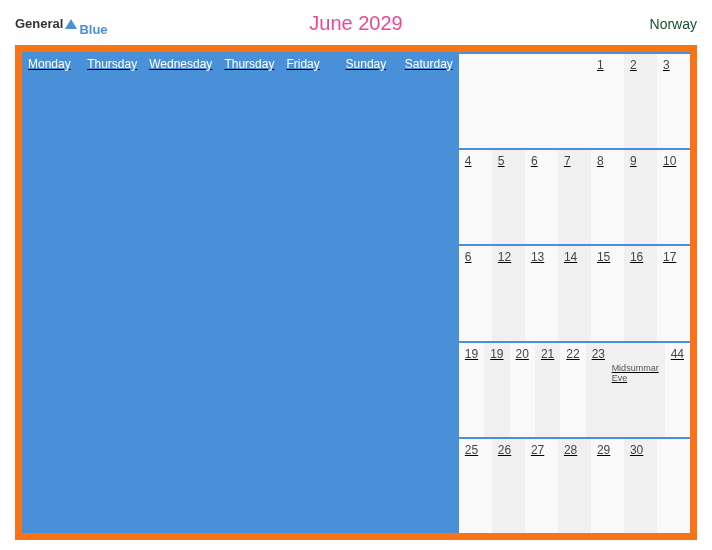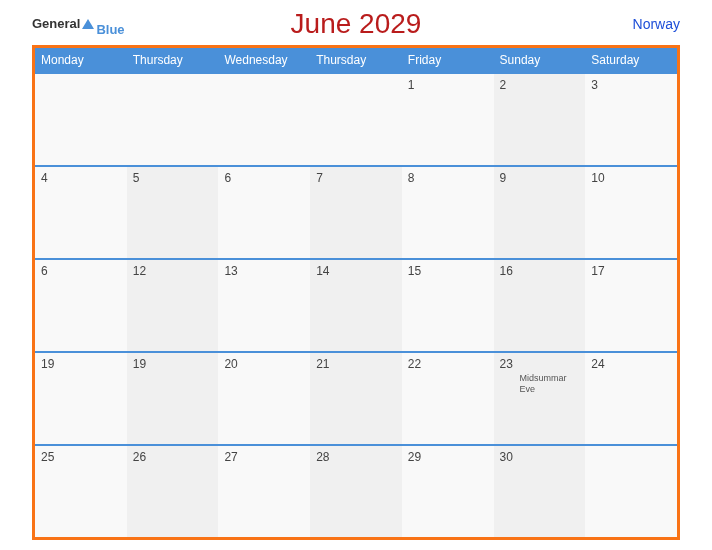--- a/index.html
+++ b/index.html
@@ -6,21 +6,21 @@
     body {
       width: 712px;
       height: 550px;
       background: #fff;
       font-family: Arial, sans-serif;
       overflow: hidden;
     }
     .page {
       width: 712px;
       height: 550px;
-      padding: 10px 32px;
+      padding: 10px 15px;
       display: flex;
       flex-direction: column;
     }
     .header {
       display: flex;
       align-items: center;
       justify-content: space-between;
       margin-bottom: 8px;
       position: relative;
     }
@@ -41,36 +41,37 @@
     .logo-triangle {
       width: 0;
       height: 0;
       border-left: 6px solid transparent;
       border-right: 6px solid transparent;
       border-bottom: 10px solid #4a90d9;
       margin: 0 2px;
       display: inline-block;
     }
     .title {
-      font-size: 28px;
+      font-size: 20px;
       font-weight: normal;
-      color: #b91c1c;
+      color: #ec4899;
       position: absolute;
       left: 50%;
       transform: translateX(-50%);
     }
     .country {
       font-size: 14px;
-      color: #1d4ed8;
+      color: #14532d;
     }
     .calendar {
       flex: 1;
       display: flex;
-      flex-direction: column;
-      border: 3px solid #f97316;
+      flex-direction: row;
+      border: 7px solid #f97316;
+      text-decoration: underline;
     }
     .cal-header {
       display: grid;
       grid-template-columns: repeat(7, 1fr);
       background: #4a90d9;
     }
     .cal-header-cell {
       color: #fff;
       font-size: 12px;
       padding: 5px 6px;
@@ -214,21 +215,21 @@
             <div class="date-num">21</div>
           </div>
           <div class="cal-cell">
             <div class="date-num">22</div>
           </div>
           <div class="cal-cell">
             <div class="date-num">23</div>
             <div class="holiday">Midsummar Eve</div>
           </div>
           <div class="cal-cell">
-            <div class="date-num">24</div>
+            <div class="date-num">44</div>
           </div>
         </div>
         <div class="cal-week">
           <div class="cal-cell">
             <div class="date-num">25</div>
           </div>
           <div class="cal-cell">
             <div class="date-num">26</div>
           </div>
           <div class="cal-cell">

